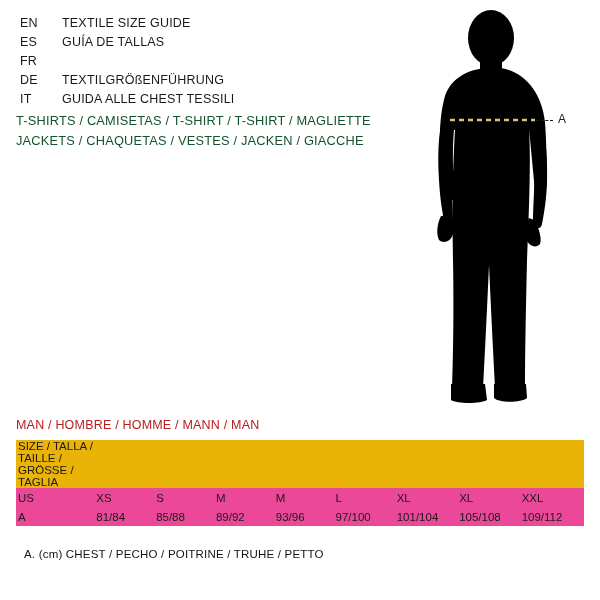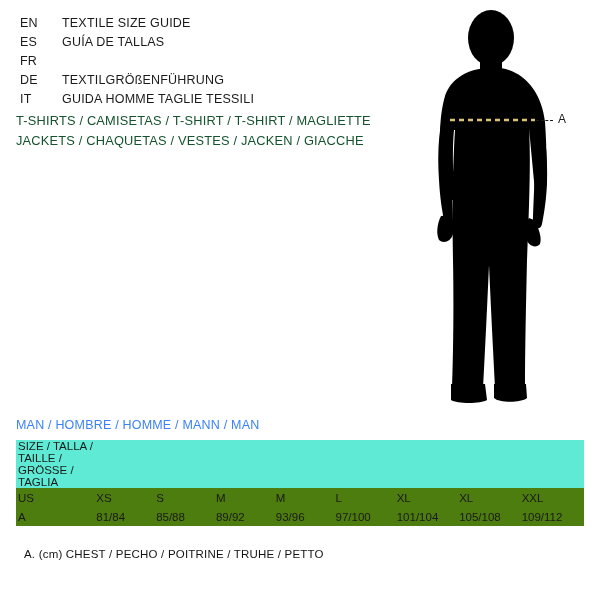--- a/index.html
+++ b/index.html
@@ -88,43 +88,43 @@
   }
 
   
   .table-title {
     position: absolute;
     left: 16px;
     top: 418px;
     font-size: 12.5px;
     font-weight: normal;
     letter-spacing: .2px;
-    color: #3b82f6;
+    color: #b91c1c;
   }
   table.sizes {
     position: absolute;
     left: 16px;
     top: 440px;
     width: 568px;
     border-collapse: collapse;
     font-size: 11.5px;
     color: #1a1a1a;
   }
   table.sizes td {
     padding: 0;
     height: 19px;
     vertical-align: middle;
     text-align: left;
   }
   table.sizes tr.header-row {
-    background: #5eead4;
+    background: #eab308;
     margin-top: 25px;
   }
   table.sizes tr.shade {
-    background: #4d7c0f;
+    background: #ec4899;
   }
   table.sizes tr.plain {
     background: #ffffff;
   }
   td.label-col {
     width: 86px;
     padding-left: 2px !important;
   }
   td.val {
     width: 68px;
@@ -155,21 +155,21 @@
     </div>
     <div class="lang-row">
       <span class="lang-code">FR</span>
     </div>
     <div class="lang-row">
       <span class="lang-code">DE</span>
       <span class="lang-text">TEXTILGRÖßENFÜHRUNG</span>
     </div>
     <div class="lang-row">
       <span class="lang-code">IT</span>
-      <span class="lang-text">GUIDA HOMME TAGLIE TESSILI</span>
+      <span class="lang-text">GUIDA ALLE CHEST TESSILI</span>
     </div>
   </div>
 
   <div class="cat-block">
     <div class="cat-line">T-SHIRTS / CAMISETAS / T-SHIRT / T-SHIRT / MAGLIETTE</div>
     <div class="cat-line">JACKETS / CHAQUETAS / VESTES / JACKEN / GIACCHE</div>
   </div>
 
   <div class="figure-wrap">
     <svg width="195" height="400" viewBox="0 0 195 400">

